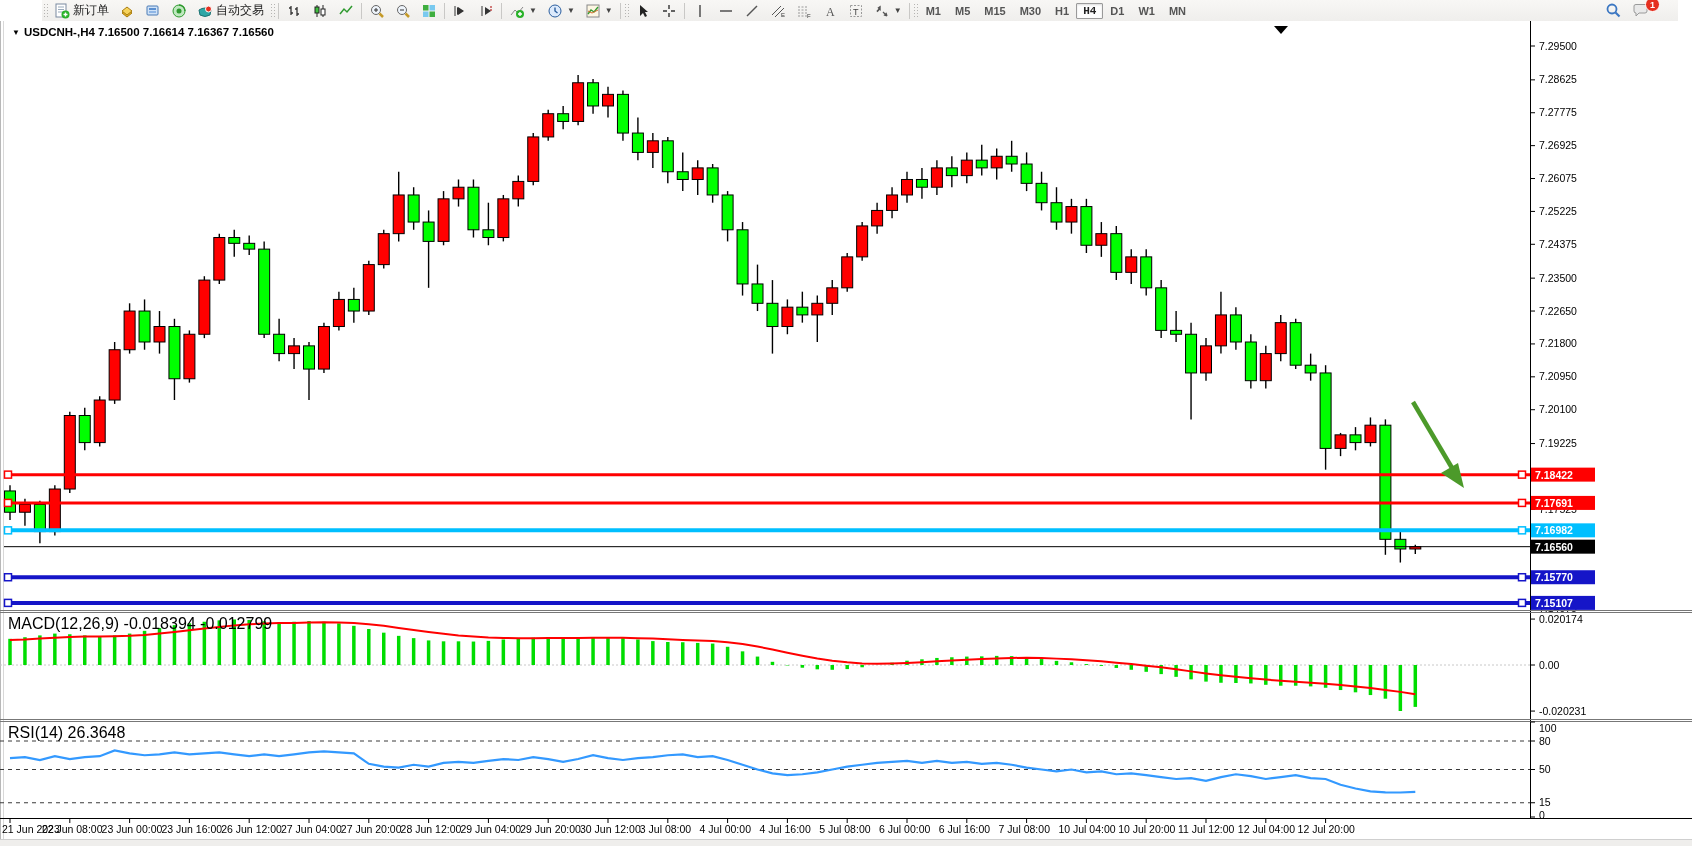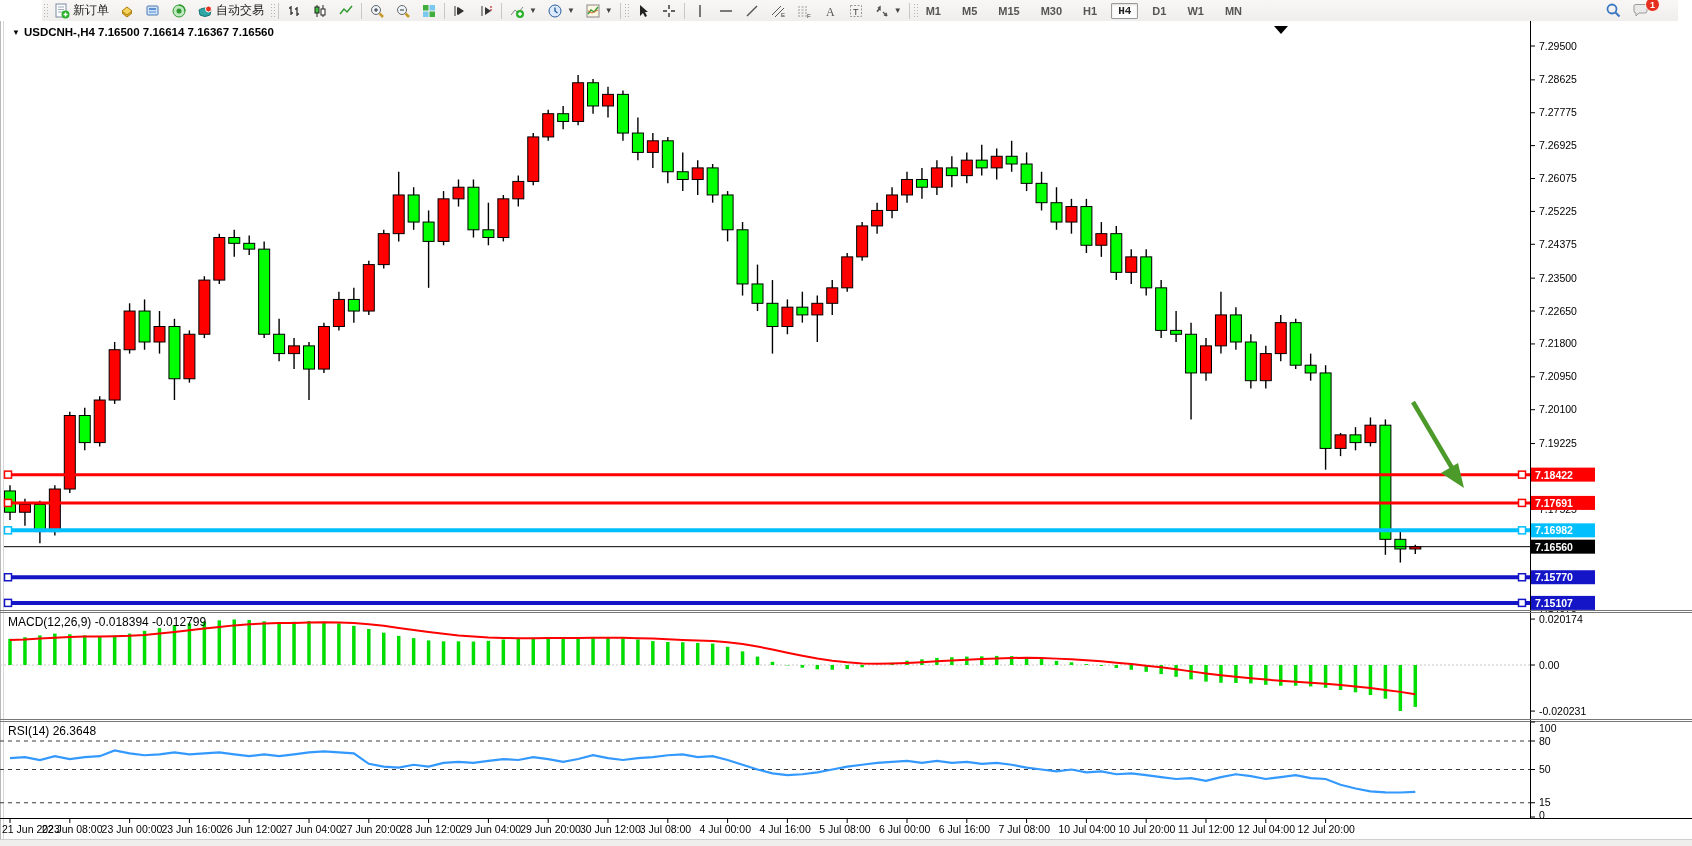--- a/index.html
+++ b/index.html
@@ -15,21 +15,21 @@
   .tf-btn{font-size:11px;font-weight:bold;color:#555;padding:1px 6px;border:1px solid transparent;border-radius:1px;}
   .tf-btn.active{background:#fdfdfd;border:1px solid #9a9a9a;box-shadow:inset 0 1px 2px #00000022;color:#222;font-family:Liberation Mono, monospace;}
   .caret{font-size:8px;color:#444;margin-left:1px;}
   #tb-right{margin-left:auto;display:flex;align-items:center;padding-right:6px;}
   #chat-badge{position:relative;top:-6px;left:-7px;background:#e53020;color:#fff;
     border-radius:50%;width:13px;height:13px;font-size:9px;font-weight:bold;
     display:inline-flex;align-items:center;justify-content:center;border:1px solid #fff;}
   
   #chart-area{position:absolute;left:0;top:21px;width:1692px;height:825px;background:#fff;}
   #chart-svg{position:absolute;left:0;top:0;}
-  .overlay-label{position:absolute;font-size:12px;color:#000;white-space:pre;}
+  .overlay-label{position:absolute;font-size:16px;color:#000;white-space:pre;}
   #chart-title{left:12px;top:5px;font-weight:600;font-size:11.5px;}
   #chart-title .tri{font-size:8px;vertical-align:1px;margin-right:4px;}
   #macd-label{left:8px;top:594px;}
   #rsi-label{left:8px;top:703px;text-align:center;}
   #win-bottom{position:absolute;left:0;top:839px;width:1692px;height:7px;background:#efeeec;border-top:1px solid #cfcfcf;}
 </style>
 </head>
 <body>
 
 <div id="toolbar">
@@ -208,21 +208,21 @@
   </div>
   <div class="tb-btn">
     <svg width="16" height="16">
         <path d="M4 3 L8 7 L6.5 7 L6.5 10 L4.8 10 L4.8 7 L3.3 7 Z" fill="#555" transform="rotate(45 6 6)"></path>
         <path d="M9 9 L13 13 M13 13l-1-3.2M13 13l-3.2-1" stroke="#555" stroke-width="1.2" fill="none"></path>
       </svg>
     <span class="caret">▼</span>
   </div>
   <div class="tb-sep"></div>
   <div class="tb-grip"></div>
-  <div id="tf-group" style="display:flex;align-items:center;gap:7px;">
+  <div id="tf-group" style="display:flex;align-items:center;gap:0;">
       <div class="tf-btn">M1</div>
       <div class="tf-btn">M5</div>
       <div class="tf-btn">M15</div>
       <div class="tf-btn">M30</div>
       <div class="tf-btn">H1</div>
       <div class="tf-btn active">H4</div>
       <div class="tf-btn">D1</div>
       <div class="tf-btn">W1</div>
       <div class="tf-btn">MN</div>
     </div>

